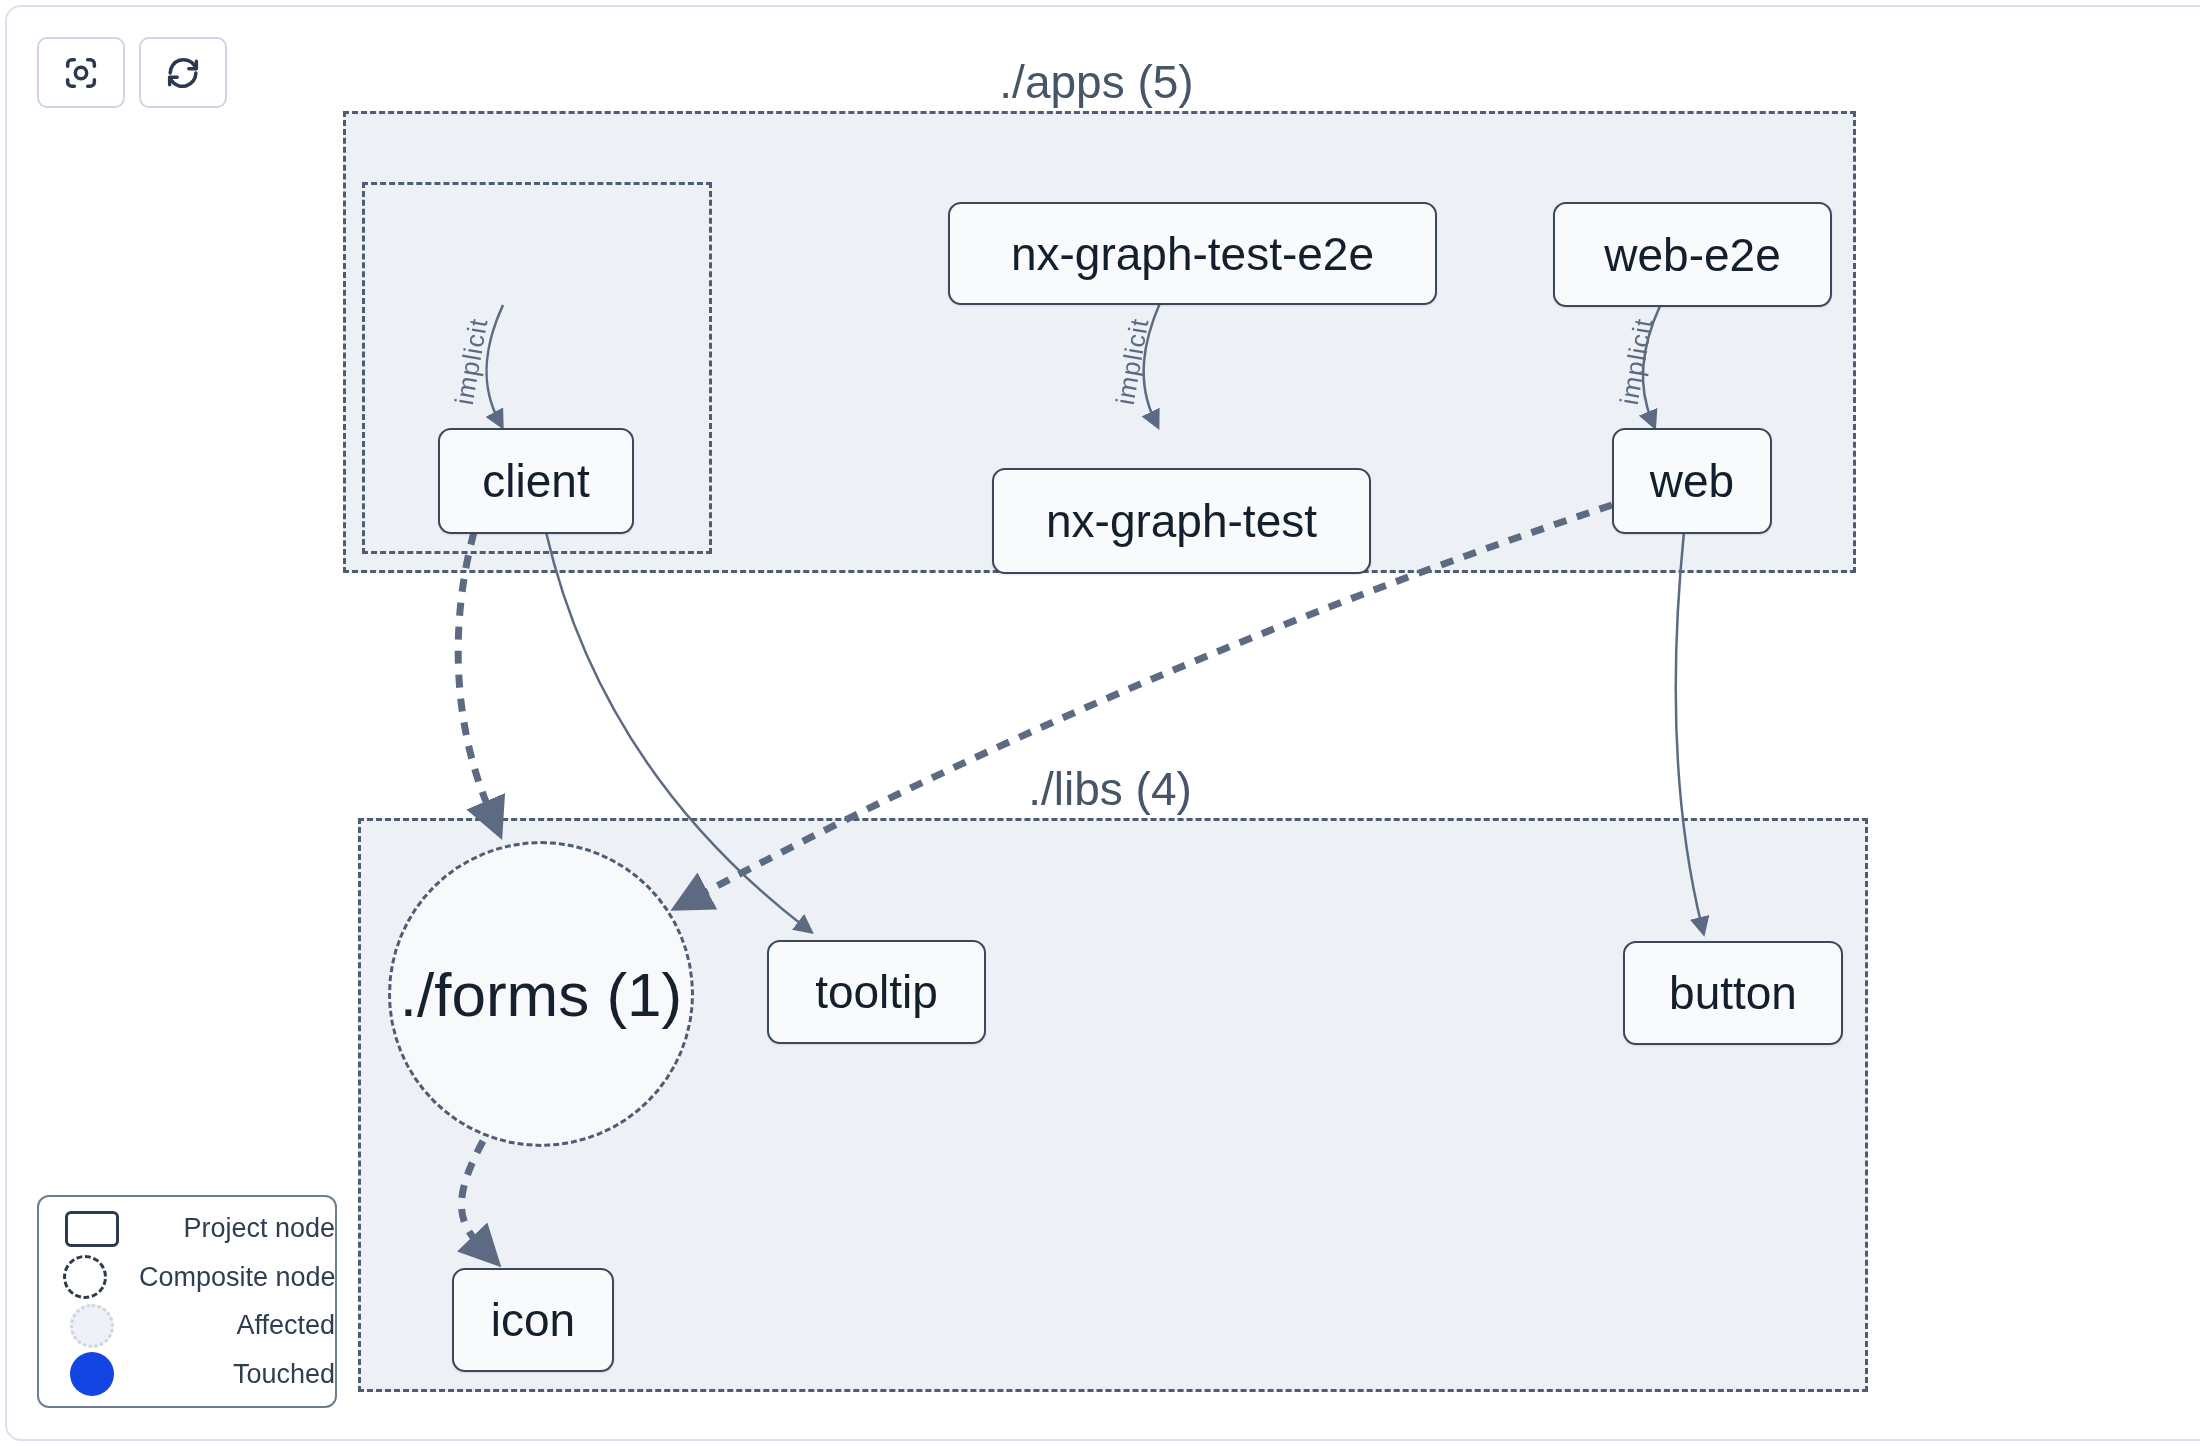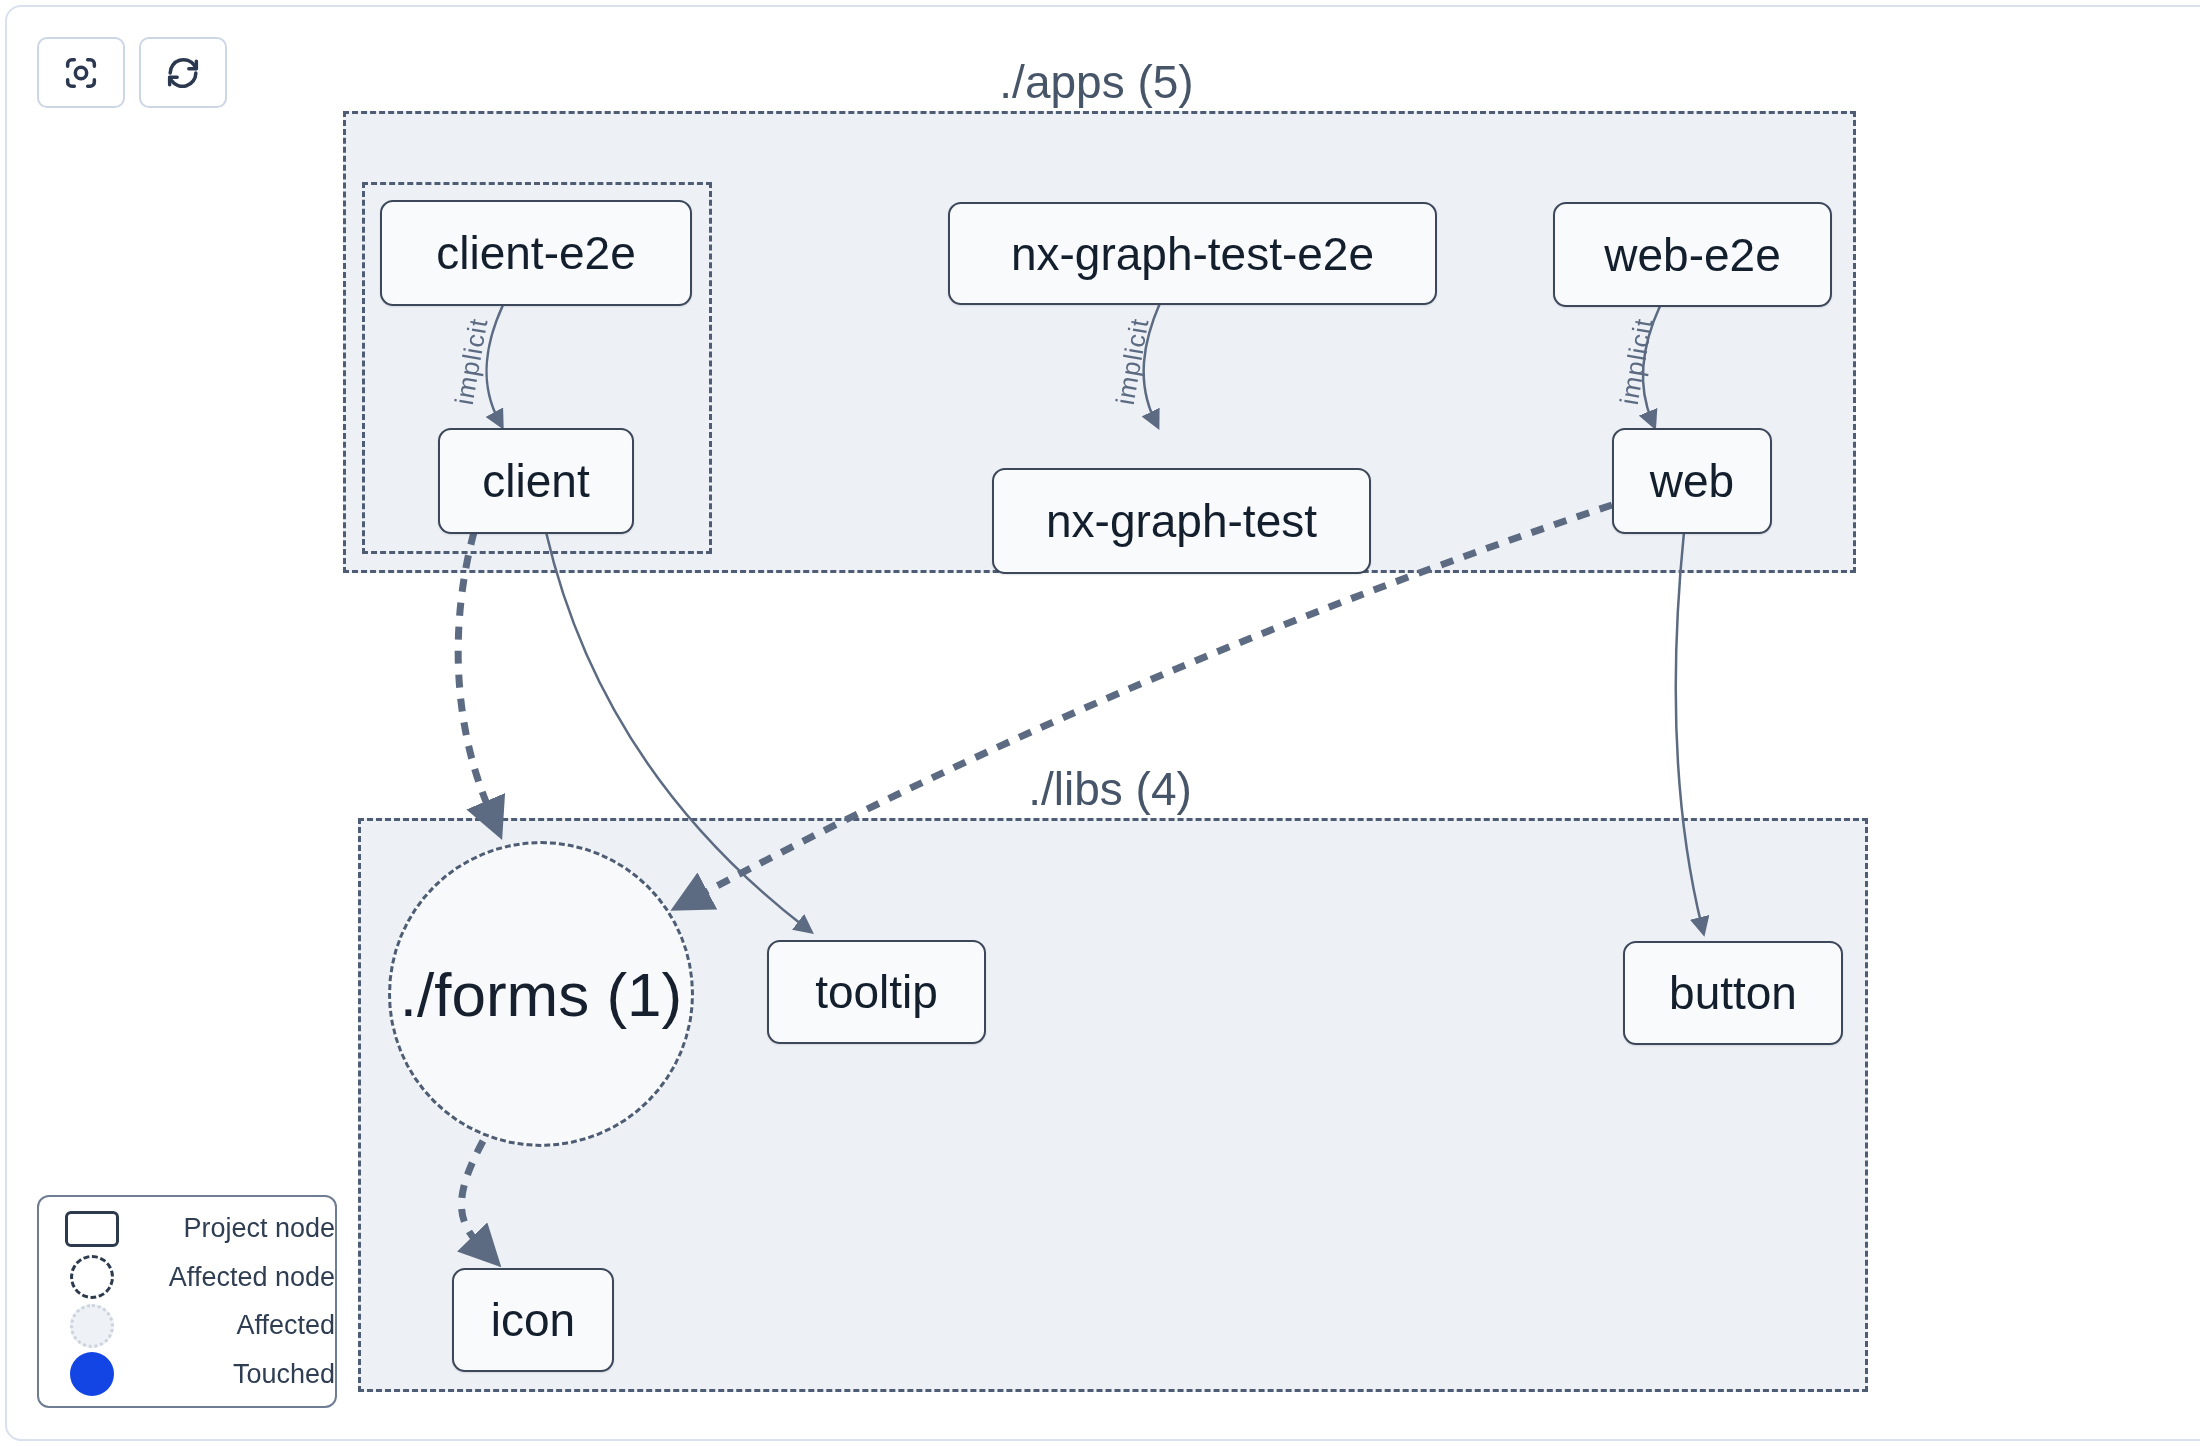--- a/index.html
+++ b/index.html
@@ -113,23 +113,20 @@
 
     <path class="edge-thick" d="M 474 532 C 450 622 452 722 489 809" marker-end="url(#arrow-lg)"></path>
     <path class="edge-thick" d="M 1612 505 Q 1120 670 700 895" marker-end="url(#arrow-lg)"></path>
     <path class="edge-thick" d="M 483 1141 C 459 1186 452 1216 478 1243" marker-end="url(#arrow-lg)"></path>
 
     <text class="edge-label" text-anchor="middle" transform="translate(480,363) rotate(-80)">implicit</text>
     <text class="edge-label" text-anchor="middle" transform="translate(1141,363) rotate(-80)">implicit</text>
     <text class="edge-label" text-anchor="middle" transform="translate(1645,363) rotate(-80)">implicit</text>
   </svg>
 
-  <div class="node" id="node-client-e2e">
-    <span>client-e2e</span>
-  </div>
   <div class="node" id="node-client">
     <span>client</span>
   </div>
   <div class="node" id="node-nx-graph-test-e2e">
     <span>nx-graph-test-e2e</span>
   </div>
   <div class="node" id="node-nx-graph-test">
     <span>nx-graph-test</span>
   </div>
   <div class="node" id="node-web-e2e">
@@ -170,21 +167,21 @@
     <div class="legend-row">
       <span class="legend-swatch-col">
           <span class="sw-project"></span>
         </span>
       <span class="legend-label">Project node</span>
     </div>
     <div class="legend-row">
       <span class="legend-swatch-col">
           <span class="sw-composite"></span>
         </span>
-      <span class="legend-label">Affected node</span>
+      <span class="legend-label">Composite node</span>
     </div>
     <div class="legend-row">
       <span class="legend-swatch-col">
           <span class="sw-affected"></span>
         </span>
       <span class="legend-label">Affected</span>
     </div>
     <div class="legend-row">
       <span class="legend-swatch-col">
           <span class="sw-touched"></span>

